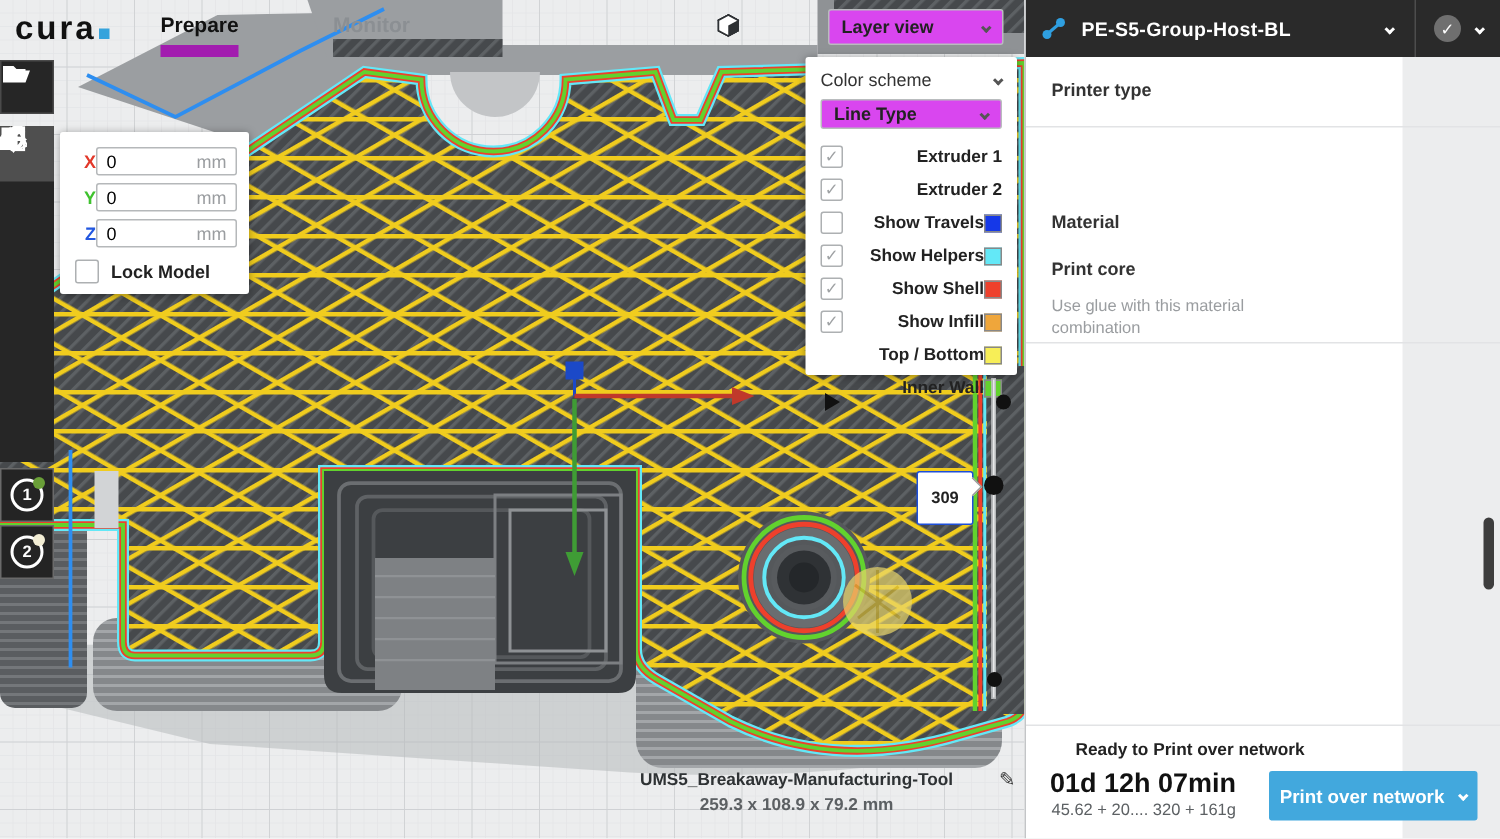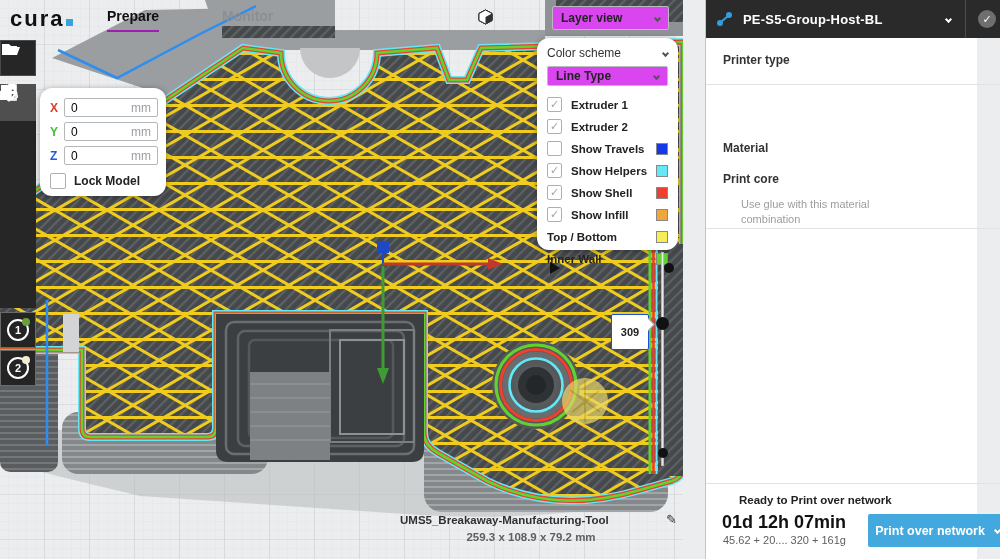--- a/index.html
+++ b/index.html
@@ -13,41 +13,41 @@
   .chev.sm { width:5px; height:5px; }
 
   
   #viewport { position:absolute; left:0; top:0; width:683px; height:559px; }
   #viewport svg { position:absolute; left:0; top:0; }
 
   
   .logo { left:10px; top:6px; font-size:22px; font-weight:bold; letter-spacing:2px; color:#111; }
   .logo .dot { display:inline-block; width:7px; height:7px; background:#35a3dc; margin-left:2px; }
   .tab { top:8px; font-size:14px; cursor:default; }
-  .tab.active { font-weight:bold; color:#111; border-bottom:2px solid #a21caf; padding-bottom:6px; }
+  .tab.active { font-weight:bold; color:#111; border-bottom:8px solid #a21caf; padding-bottom:6px; }
   .tab.inactive { color:#8b8f93; font-weight:bold; }
 
   .viewcubes { left:478px; top:9px; display:flex; gap:5px; }
   .viewcubes svg { position:static; display:block; }
 
   .select { background:#d946ef; border:1px solid #b9bcbe; border-radius:2px; display:flex; align-items:center; justify-content:space-between; padding:0 8px; font-size:12px; color:#222; }
   #layerview-select { left:552px; top:6px; width:117px; height:24px; font-weight:bold; }
 
   
   .toolbox { left:0; background:#262626; width:36px; }
   #open-btn { top:40px; height:36px; border:1px solid #4a4a4a; display:flex; align-items:center; justify-content:center; }
   #tools { top:84px; height:224px; display:flex; flex-direction:column; }
   .tool { height:37px; display:flex; align-items:center; justify-content:center; color:#fff; }
   .tool.sel { background:#4f4f4f; }
   .extruder-btn { left:0; width:36px; height:36px; background:#242424; border:1px solid #6a6a6a; display:flex; align-items:center; justify-content:center; }
   .extruder-btn .ring { position:relative; width:22px; height:22px; border:2px solid #fff; border-radius:50%; color:#fff; font-size:11px; font-weight:bold; display:flex; align-items:center; justify-content:center; }
   .extruder-btn .dot { position:absolute; right:-3px; top:-3px; width:8px; height:8px; border-radius:50%; }
 
   
-  .panel { background:#fff; border-radius:12px; box-shadow:0 1px 6px rgba(0,0,0,.35); }
+  .panel { background:#fff; border-radius:2px; box-shadow:0 1px 6px rgba(0,0,0,.35);text-align:right; }
   #xyz-panel { left:40px; top:88px; width:126px; height:108px; padding:10px 8px 8px 10px; }
   .xyz-row { display:flex; align-items:center; margin-bottom:5px; }
   .xyz-letter { width:14px; font-size:12px; font-weight:bold; }
   .xyz-input { flex:1; height:19px; border:1px solid #b5b8ba; border-radius:2px; display:flex; align-items:center; justify-content:space-between; padding:0 6px; font-size:12px; }
   .xyz-input .unit { color:#9a9da0; }
   .lockrow { display:flex; align-items:center; margin-top:8px; }
   .cb { width:16px; height:16px; border:1px solid #adb0b2; border-radius:2px; background:#fff; display:flex; align-items:center; justify-content:center; font-size:11px; color:#9fa2a4; }
   .lockrow span.lbl { font-size:12px; font-weight:bold; color:#222; margin-left:8px; }
 
   #colorscheme-panel { left:537px; top:38px; width:141px; height:212px; padding:8px 10px; }
@@ -59,37 +59,37 @@
   .swatch { width:12px; height:12px; border:1px solid #888; }
 
   
   #layer-slider-track { left:661px; top:252px; width:3px; height:214px; background:#e8e9ea; border:1px solid #b5b7b9; }
   .slider-dot { width:10px; height:10px; border-radius:50%; background:#111; }
   #slider-handle { left:656px; top:317px; width:13px; height:13px; border-radius:50%; background:#111; }
   #layer-tooltip { left:611px; top:314px; width:38px; height:36px; background:#fff; border:1px solid #1d4ed8; border-radius:2px; font-size:11px; font-weight:bold; color:#222; display:flex; align-items:center; justify-content:center; }
   #layer-tooltip:after { content:""; position:absolute; right:-5px; top:5px; width:8px; height:8px; background:#fff; border-top:1px solid #999; border-right:1px solid #999; transform:rotate(45deg); }
 
   
-  .caption1 { top:514px; left:400px; width:262px; text-align:left; font-size:11.5px; font-weight:bold; color:#2e3234; }
+  .caption1 { top:514px; left:400px; width:262px; text-align:center; font-size:11.5px; font-weight:bold; color:#2e3234; }
   .caption2 { top:531px; left:400px; width:262px; text-align:center; font-size:11.5px; font-weight:bold; color:#5c6063; }
   .pencil { left:666px; top:512px; font-size:13px; color:#333; }
 
   
-  #sidebar { position:absolute; left:705px; top:0; width:272px; height:559px; background:#fff; border-left:1px solid #c3c5c7;text-decoration:underline; }
+  #sidebar { position:absolute; left:683px; top:0; width:252px; height:559px; background:#fff; border-left:1px solid #c3c5c7;text-decoration:underline; }
   #sb-header { position:absolute; left:0; top:0; width:317px; height:38px; background:#2a2a2a; display:flex; align-items:center; }
   #sb-header .title { color:#fff; font-size:13px; font-weight:bold; margin-left:8px; letter-spacing:.2px; }
   #sb-header .spacer { flex:1; }
   .vdivider { width:1px; height:38px; background:#4d4d4d; }
   .checkcircle { width:18px; height:18px; border-radius:50%; background:#6f6f6f; color:#fff; font-size:11px; display:flex; align-items:center; justify-content:center; }
 
   .sb-row { position:absolute; left:0; width:317px; display:flex; align-items:center; }
   .sb-label { font-size:12px; font-weight:bold; color:#333; margin-left:17px; }
   .hdivider { position:absolute; left:0; width:317px; height:1px; background:#e2e3e5; }
 
-  .glue-note { position:absolute; left:17px; top:197px; width:150px; font-size:11px; color:#9a9da0; line-height:1.35;margin-left:18px; }
+  .glue-note { position:absolute; left:17px; top:197px; width:150px; font-size:11px; color:#9a9da0; line-height:1.35; }
 
   #scrollbar { left:305px; top:345px; width:7px; height:48px; border-radius:4px; background:#3d3d3d; }
 
   .ready { left:17px; top:494px; font-size:11.5px; font-weight:bold; color:#222; }
   .ptime { left:16px; top:512px; font-size:18px; font-weight:bold; color:#111; }
   .pusage { left:17px; top:534px; font-size:11px; color:#5c6063; }
   #print-btn { left:162px; top:514px; width:139px; height:33px; background:#42a8dd; border-radius:2px; color:#fff; font-size:12.5px; font-weight:bold; display:flex; align-items:center; justify-content:center; gap:10px; }
 </style>
 </head>
 <body>

